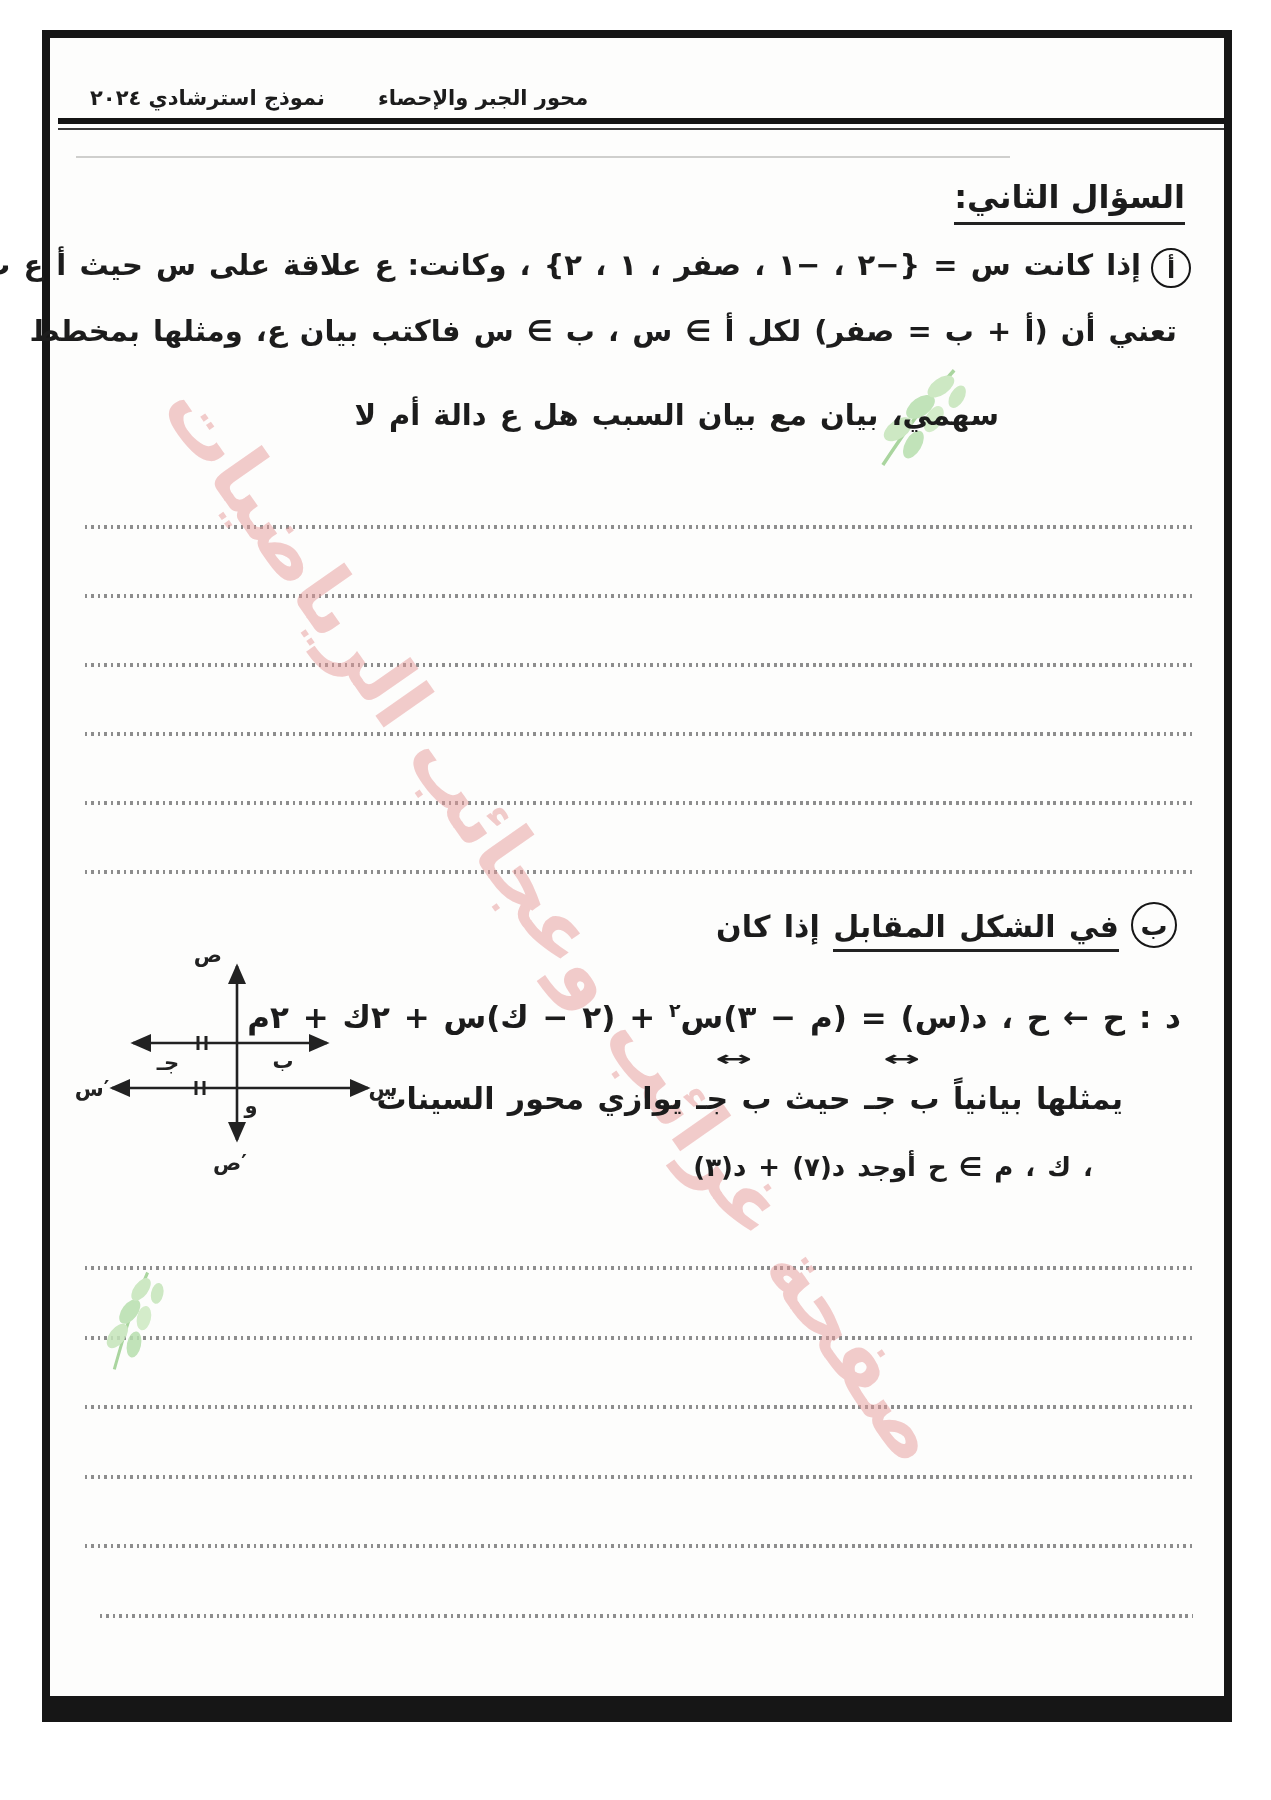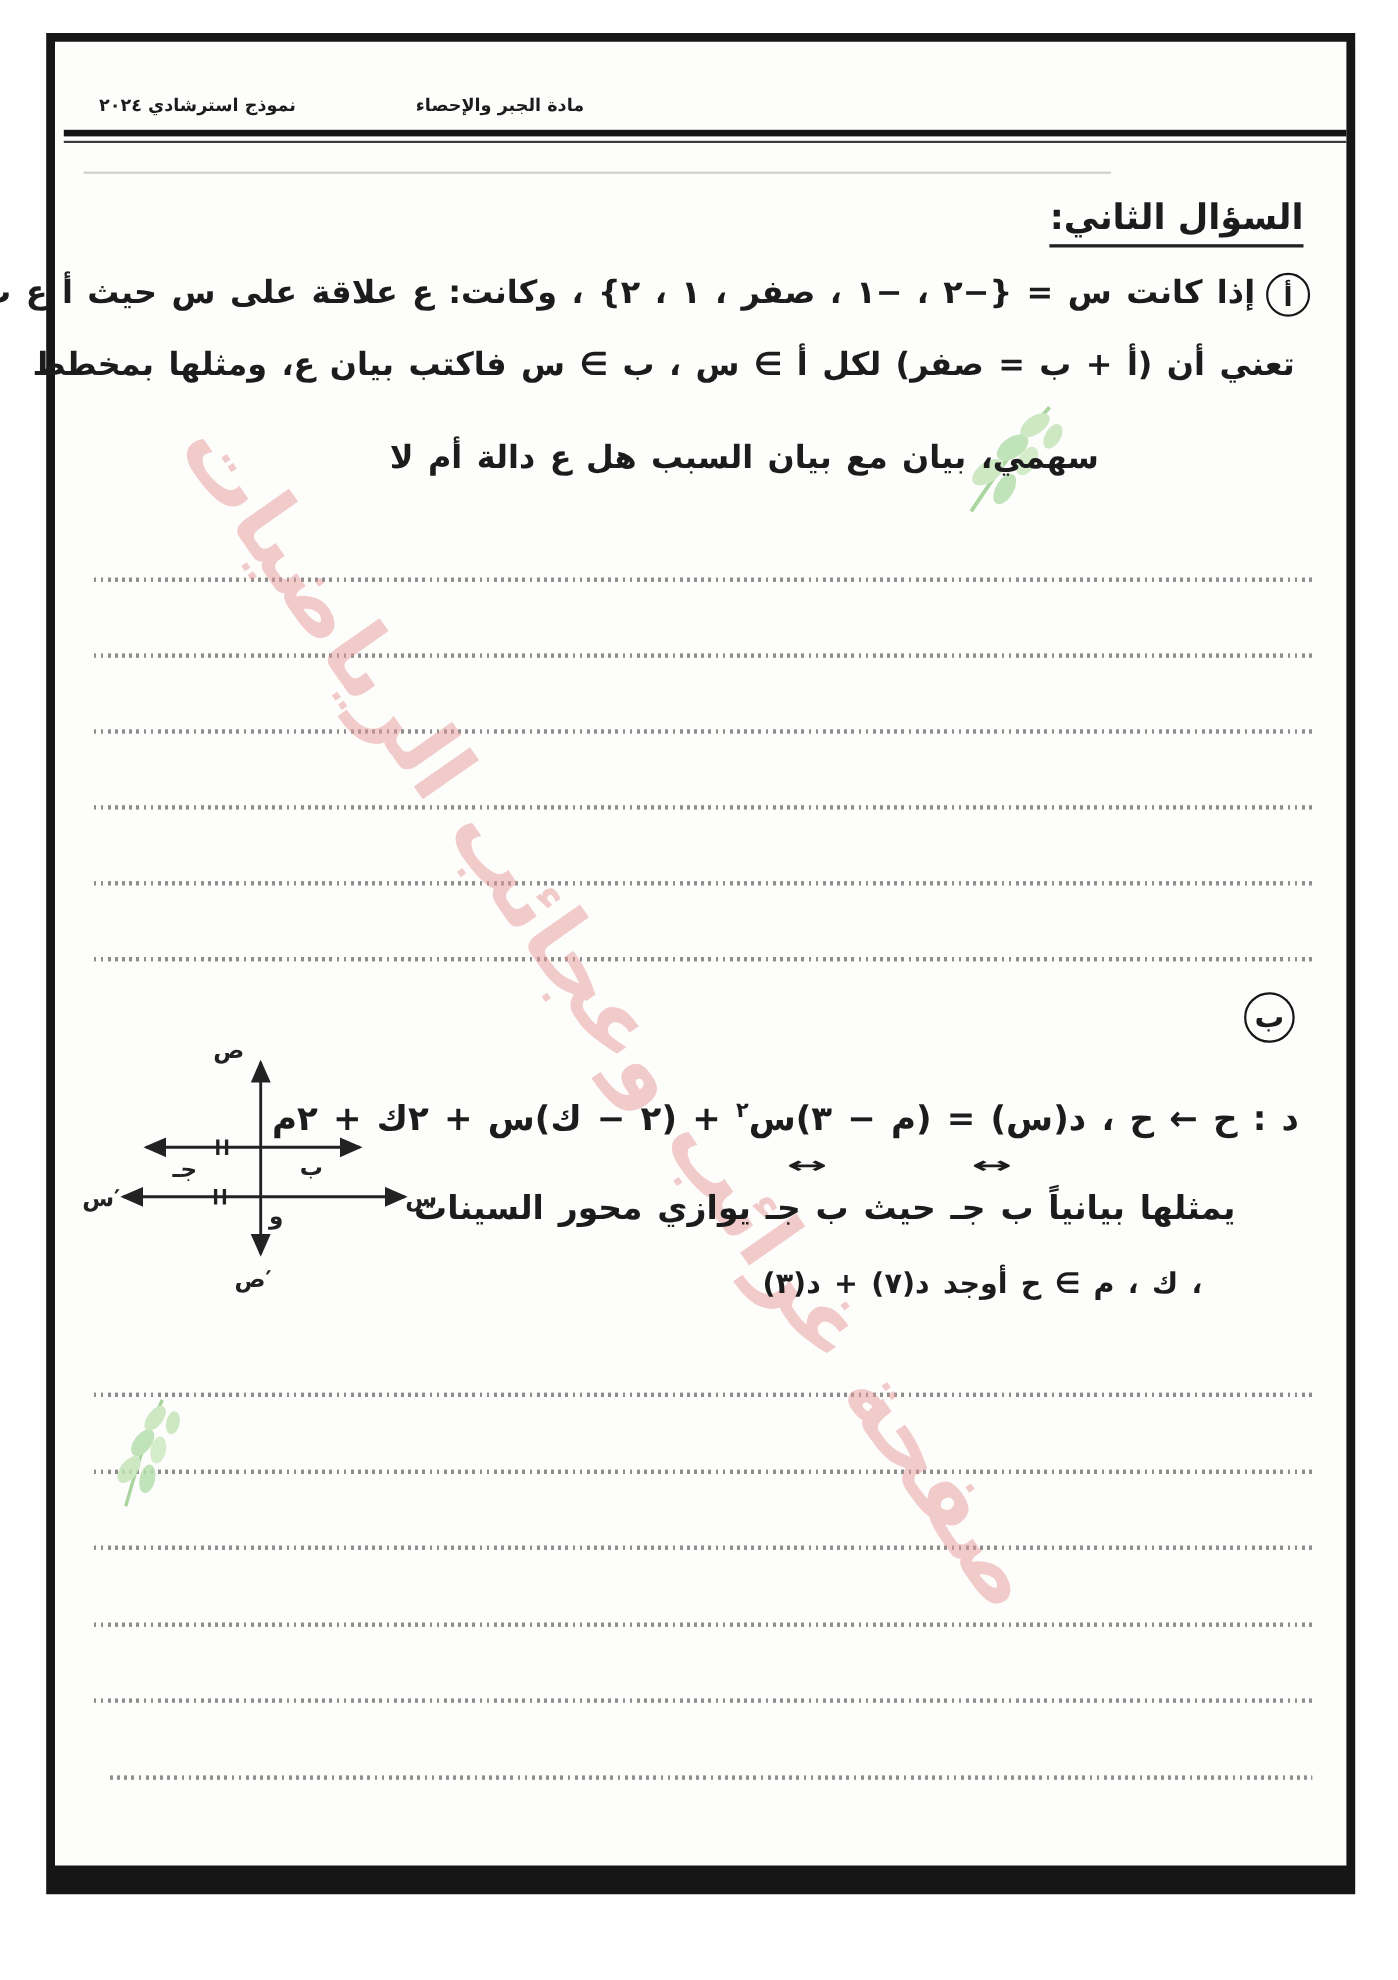--- a/index.html
+++ b/index.html
@@ -5,21 +5,21 @@
   html,body{margin:0;padding:0;background:#ffffff;}
   .canvas{
     position:relative;width:1271px;height:1800px;background:#ffffff;overflow:hidden;
     font-family:"DejaVu Sans",sans-serif;color:#1c1c1c;
   }
   .frame{
     position:absolute;left:42px;top:30px;width:1190px;height:1692px;
     border:8px solid #161616;border-bottom-width:26px;box-sizing:border-box;
     background:#fdfdfc;z-index:0;
   }
-  .hdr{position:absolute;font-size:16px;font-weight:bold;white-space:nowrap;z-index:4;}
+  .hdr{position:absolute;font-size:21px;font-weight:bold;white-space:nowrap;z-index:4;}
   .hdr-right{top:82px;right:66px;}
   .hdr-center{top:86px;left:378px;}
   .hdr-left{top:86px;left:90px;}
   .rule-thick{position:absolute;left:58px;top:118px;width:1166px;height:6px;background:#141414;z-index:4;}
   .rule-thin{position:absolute;left:58px;top:128px;width:1166px;height:2px;background:#3a3a3a;z-index:4;}
   .scan-line{position:absolute;left:76px;top:156px;width:934px;height:2px;background:#cfcfcd;z-index:2;}
 
   .section-title{
     position:absolute;top:178px;right:86px;font-size:32px;font-weight:bold;
     border-bottom:3px solid #222;padding-bottom:6px;z-index:5;
@@ -66,21 +66,21 @@
   .leaf-top{left:856px;top:358px;width:125px;height:112px;}
   .leaf-bottom{left:86px;top:1256px;width:88px;height:124px;transform:rotate(-18deg);}
 </style>
 </head>
 <body>
 
 <div class="canvas">
 
   <div class="frame"></div>
 
-  <div class="hdr hdr-center" dir="rtl">مادة الجبر والإحصاء</div>
+  <div class="hdr hdr-center" dir="rtl">محور الجبر والإحصاء</div>
   <div class="hdr hdr-left" dir="rtl">نموذج استرشادي ٢٠٢٤</div>
   <div class="rule-thick"></div>
   <div class="rule-thin"></div>
   <div class="scan-line"></div>
 
   <div class="watermark">صفحة غرائب وعجائب الرياضيات</div>
 
   <svg class="leaf leaf-top" viewBox="0 0 100 110">
     <path d="M15,105 C35,75 55,45 85,12" stroke="#9ccf8f" stroke-width="3.5" fill="none"></path>
     <ellipse cx="30" cy="70" rx="16" ry="9" fill="#c5e5ba" transform="rotate(-35 30 70)"></ellipse>
@@ -109,20 +109,24 @@
   <div class="qtext qa-line3" dir="rtl">سهمي، بيان مع بيان السبب هل ع دالة أم لا</div>
 
   <div class="dotline" style="top:525px;left:85px;width:1108px;"></div>
   <div class="dotline" style="top:594px;left:85px;width:1108px;"></div>
   <div class="dotline" style="top:663px;left:85px;width:1108px;"></div>
   <div class="dotline" style="top:732px;left:85px;width:1108px;"></div>
   <div class="dotline" style="top:801px;left:85px;width:1108px;"></div>
   <div class="dotline" style="top:870px;left:85px;width:1108px;"></div>
 
   <div class="badge badge-b">ب</div>
+  <div class="qtext pb-title" dir="rtl">
+    <span class="u">في الشكل المقابل</span>
+    <span>إذا كان</span>
+  </div>
 
   <div class="qtext pb-f1" dir="rtl"><span>د : ح ← ح ، د(س) = (م − ٣)س</span><sup>٢</sup><span> + (٢ − ك)س + ٢ك + ٢م</span></div>
 
   <div class="qtext pb-f2" dir="rtl"><span>يمثلها بيانياً </span><span class="seg"><span class="arrow-over">↔</span><span>ب جـ</span></span><span> حيث </span><span class="seg"><span class="arrow-over">↔</span><span>ب جـ</span></span><span> يوازي محور السينات</span></div>
 
   <div class="qtext pb-f3" dir="rtl">، ك ، م ∋ ح أوجد د(٧) + د(٣)</div>
 
   <svg class="graph" width="340" height="250" viewBox="0 0 340 250">
     <defs>
       <marker id="ah" markerWidth="9" markerHeight="8" refX="7" refY="3.5" orient="auto-start-reverse">

